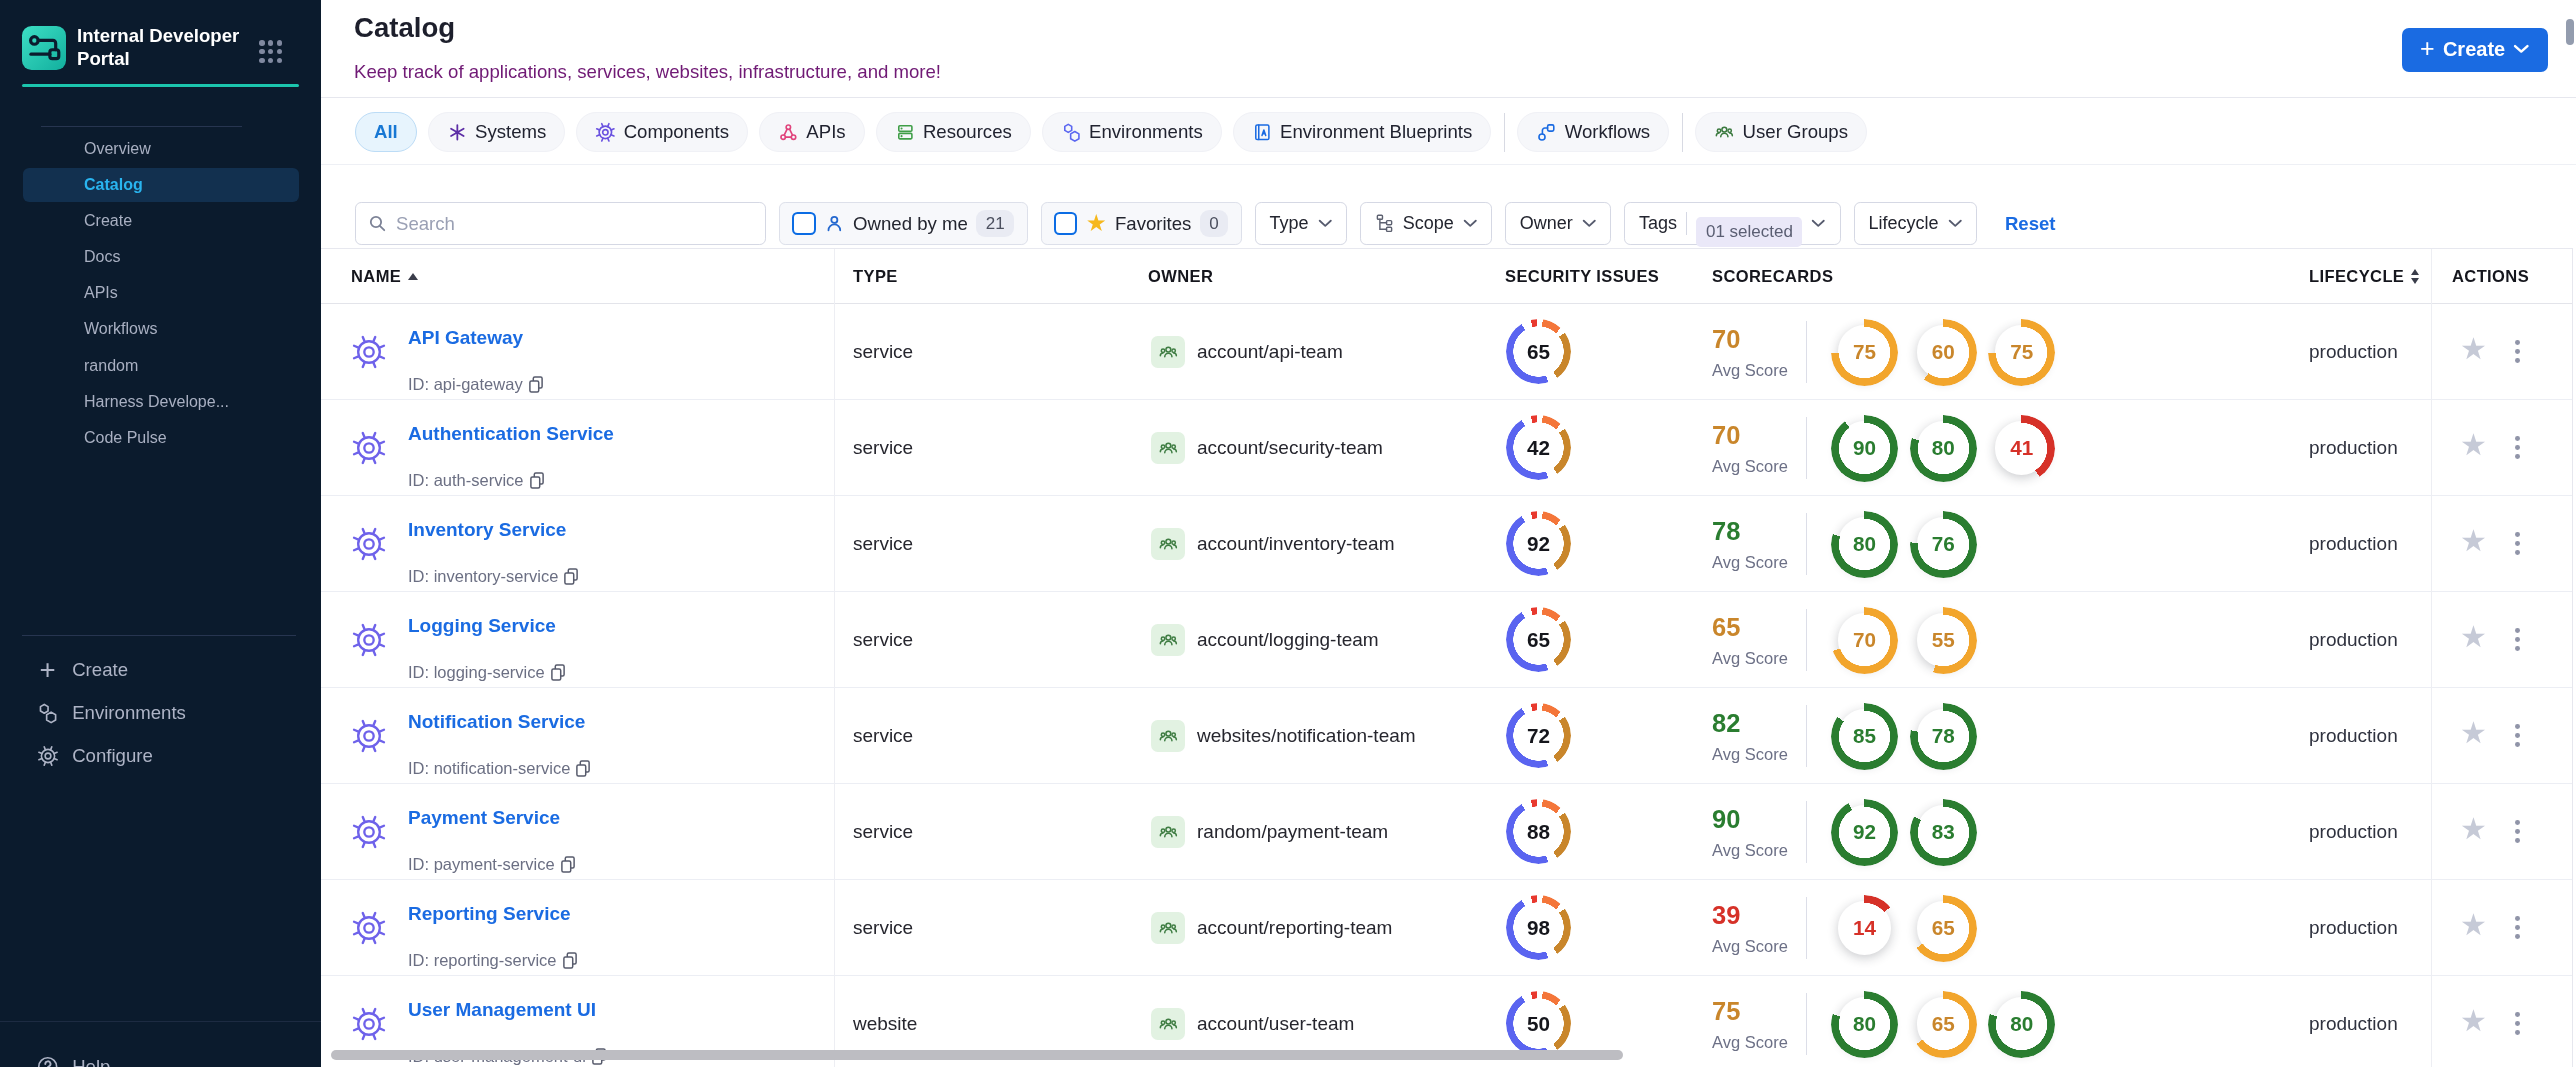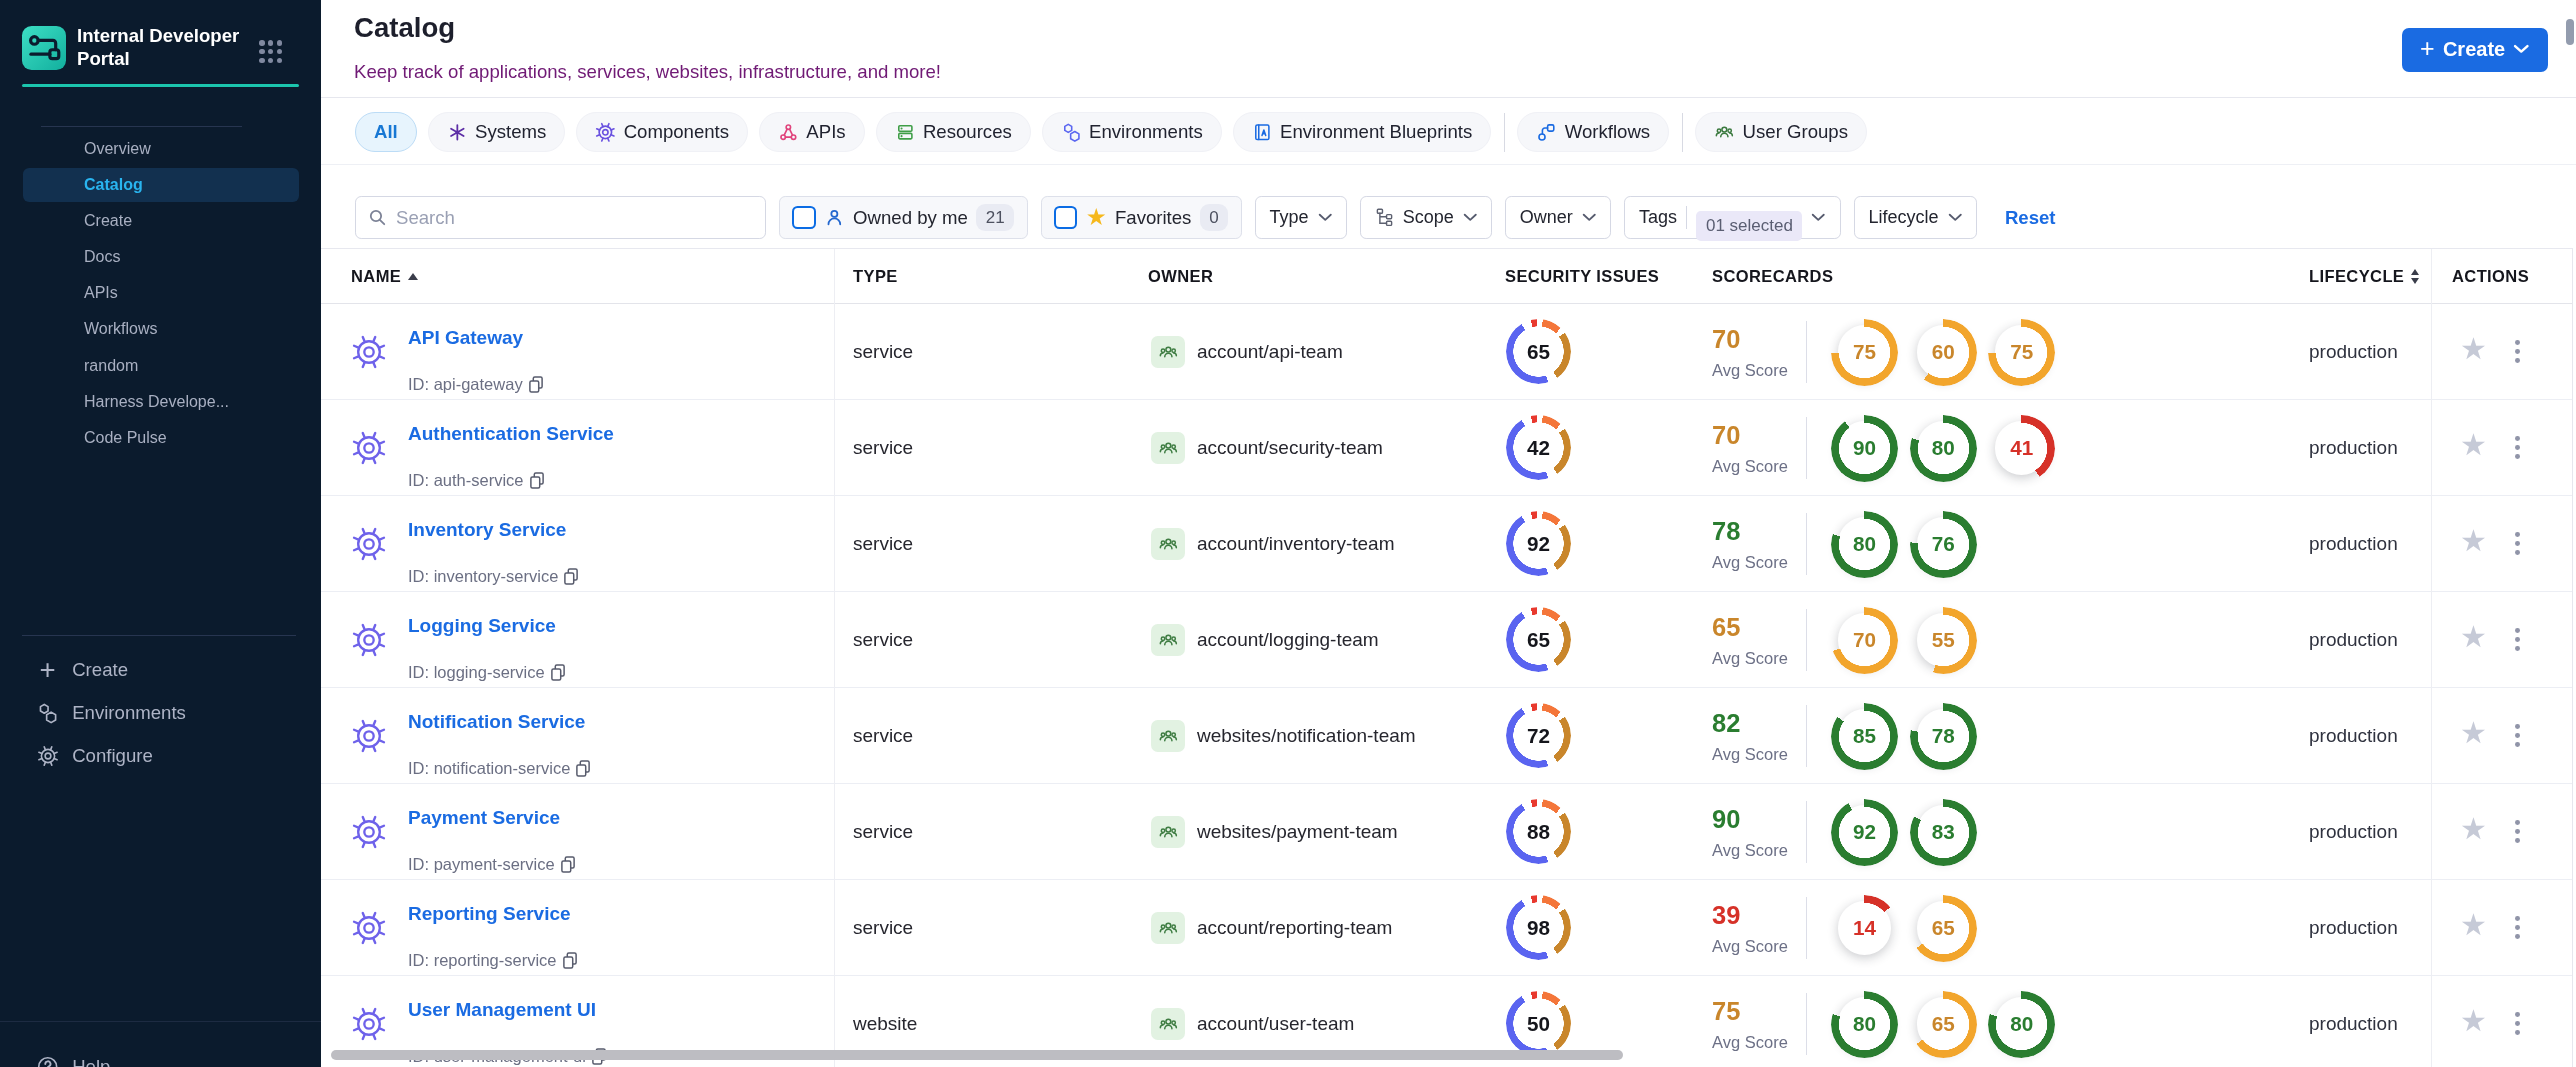--- a/index.html
+++ b/index.html
@@ -35,21 +35,21 @@
   .createbtn { position:absolute; left:2081px; top:27.6px; height:44px; padding:0 18px; background:#1a6be2; border:none; border-radius:6.9px; display:flex; align-items:center; gap:8.3px; color:#fff; font-size:20px; font-weight:700; cursor:pointer; font-family:inherit; }
   .createbtn .plusg { font-size:25px; font-weight:400; margin-top:-2.1px; }
   .vthumb { position:absolute; left:2245px; top:18.6px; width:7.6px; height:26px; border-radius:4.1px; background:#939cae; }
 
   .tabsrow { position:absolute; left:0; top:100px; width:2255px; height:65px; border-bottom:1.4px solid #eef0f5; display:flex; align-items:center; padding-left:34px; }
   .tab { height:40px; border-radius:20px; background:#f6f7fa; border:1.4px solid #f0f1f6; display:flex; align-items:center; padding:0 18px; margin-right:11px; font-size:18.6px; color:#212330; font-weight:500; cursor:pointer; font-family:inherit; }
   .tab .tabicon { display:flex; align-items:center; margin-right:7.6px; }
   .tab.active { background:#e7f4fd; border-color:#bcdcf6; color:#1878d4; font-weight:600; }
   .vsep { width:1.4px; height:39px; background:#d8dae3; margin:0 12.4px 0 1.4px; }
 
-  .filterrow { position:absolute; left:0; top:176px; width:2255px; height:83px; display:flex; align-items:center; padding-left:34px; gap:13px; }
+  .filterrow { position:absolute; left:0; top:182px; width:2255px; height:83px; display:flex; align-items:center; padding-left:34px; gap:13px; }
   .search { width:411px; height:43px; border:1.4px solid #d5d8e4; border-radius:6.2px; display:flex; align-items:center; padding:0 11px; background:#fff; }
   .search input { border:none; outline:none; flex:1; font-size:18.6px; color:#23252f; margin-left:8.3px; font-family:inherit; background:transparent; }
   .search input::placeholder { color:#9aa0b4; }
   .chip { height:43px; background:#f7f8fb; border:1.4px solid #dde0ea; border-radius:6.2px; display:flex; align-items:center; padding:0 12.4px; gap:8.3px; cursor:pointer; }
   .cbox { width:23.4px; height:23.4px; border:2.1px solid #0b6ce4; border-radius:5.5px; background:#fff; cursor:pointer; }
   .chiplabel { font-size:18.6px; color:#23252f; }
   .countbadge { background:#e9ebf3; border-radius:9px; padding:3.4px 9.6px; font-size:17px; color:#4c505f; }
   .favstar { color:#f6b81c; font-size:23.4px; line-height:1; }
   .drop { height:43px; background:#fff; border:1.4px solid #d5d8e4; border-radius:6.2px; display:flex; align-items:center; padding:0 13.8px; gap:9px; cursor:pointer; }
   .droplabel { font-size:18px; color:#23252f; }
@@ -791,21 +791,21 @@
           <span class="c-ownerbadge">
             <svg width="20.7" height="20.7" viewBox="0 0 30 30" fill="none" stroke="#3f7d43" stroke-width="2.2" stroke-linecap="round">
               <circle cx="15" cy="11" r="3.5"></circle>
               <path d="M9.8 21.5c0-2.9 2.3-5.2 5.2-5.2s5.2 2.3 5.2 5.2"></path>
               <circle cx="7.3" cy="12.6" r="2.5"></circle>
               <path d="M3.4 20c0-2.3 1.7-4.1 3.9-4.1"></path>
               <circle cx="22.7" cy="12.6" r="2.5"></circle>
               <path d="M26.6 20c0-2.3-1.7-4.1-3.9-4.1"></path>
             </svg>
           </span>
-          <span class="c-ownertext">websites/payment-team</span>
+          <span class="c-ownertext">random/payment-team</span>
           <div class="secring">
             <div class="sarc"></div>
             <span class="snum">88</span>
           </div>
           <div class="c-avg">
             <div class="avgnum avg-green">90</div>
             <div class="avglabel">Avg Score</div>
           </div>
           <div class="scorediv"></div>
           <div class="rings">

